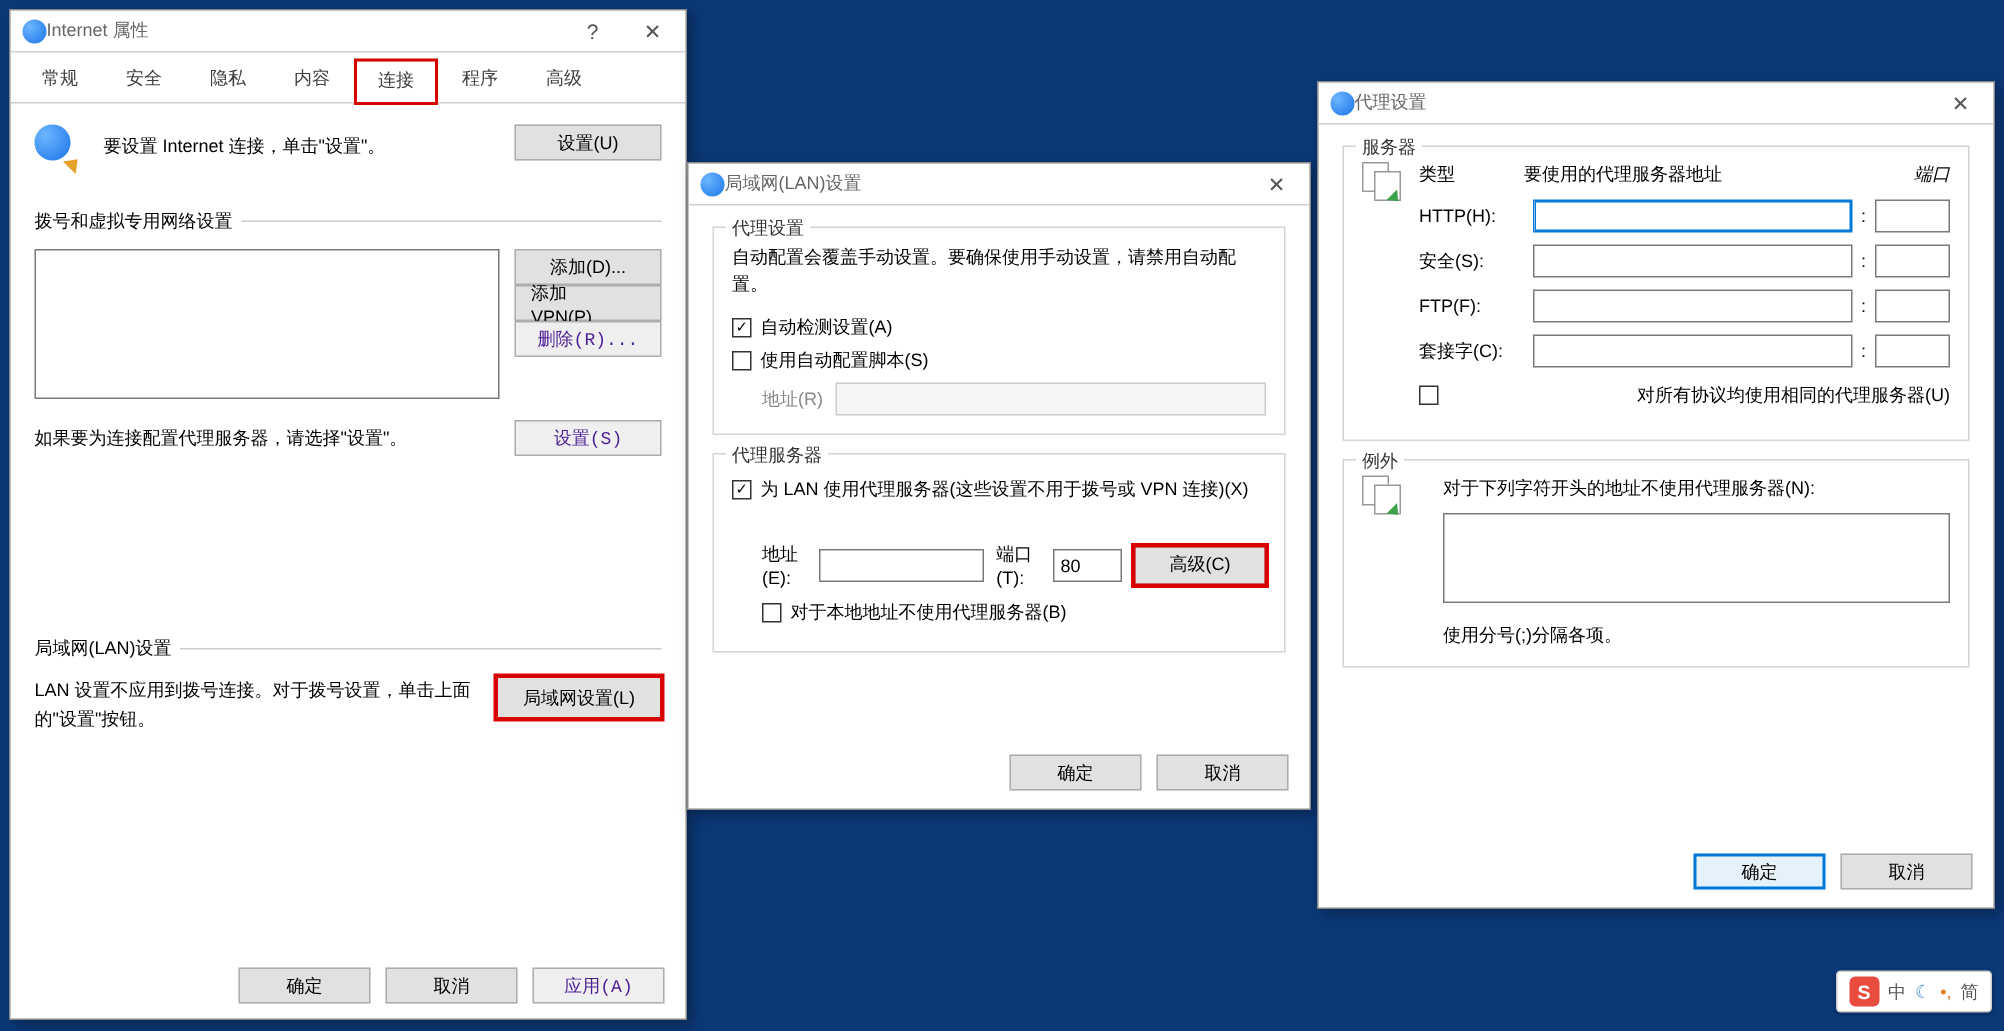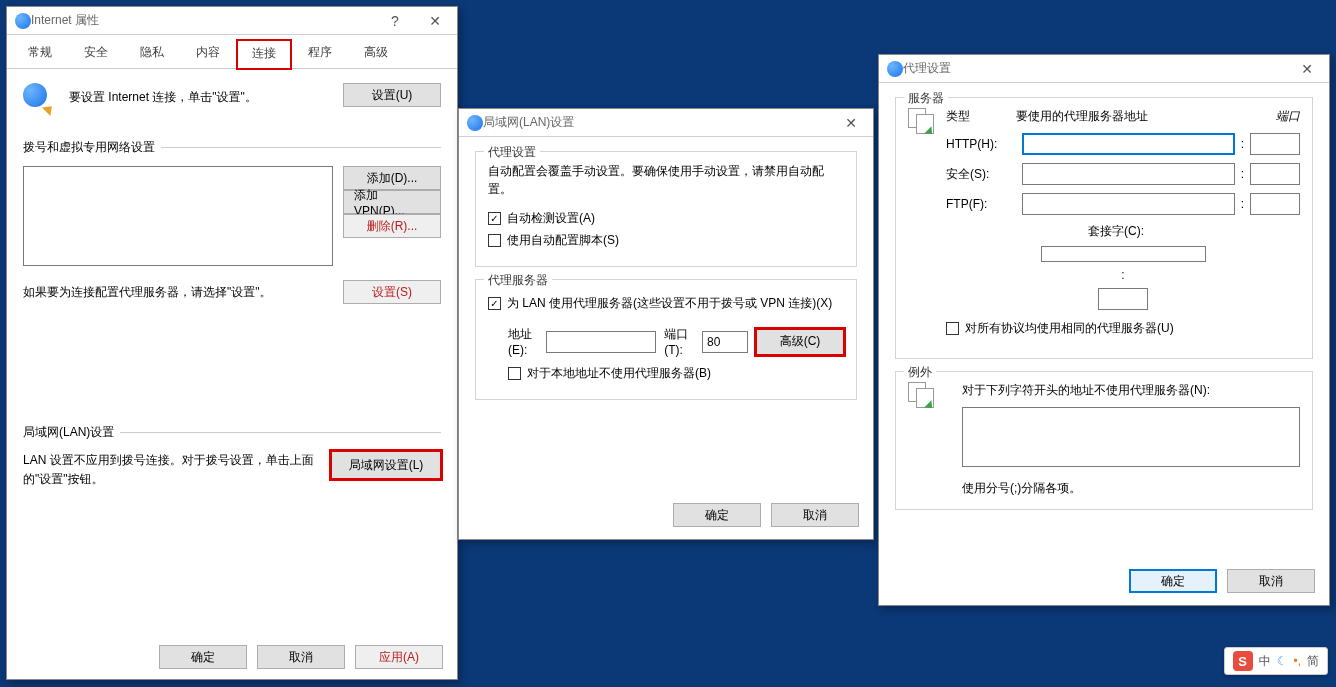--- a/index.html
+++ b/index.html
@@ -7,21 +7,21 @@
 .window { position: absolute; background: #fff; border: 1px solid #888; box-shadow: 3px 3px 8px rgba(0,0,0,0.3); }
 .titlebar { height: 28px; display: flex; align-items: center; padding: 0 2px 0 8px; border-bottom: 1px solid #d0d0d0; color: #666; }
 .titlebar .title { flex: 1; }
 .titlebar .winbtn { width: 40px; height: 100%; display:flex; align-items:center; justify-content:center; font-size:14px; color:#555; }
 .tabs { display:flex; border-bottom:1px solid #ccc; padding: 4px 6px 0 6px; gap:2px; }
 .tab { padding: 4px 14px 6px; border:1px solid transparent; color:#404040; }
 .tab.active { border:1px solid #ccc; border-bottom:1px solid #fff; background:#fff; position:relative; top:1px; }
 .tab.highlight { outline:2px solid #d90000; outline-offset:-1px; }
 .body { padding: 14px 16px 10px; }
 .btn { border:1px solid #adadad; background:#e1e1e1; min-width:88px; height:24px; padding:4px 10px; display:inline-flex; align-items:center; justify-content:center; cursor:default; }
-.btn.disabled { color:#b91c1c; background:#efefef; }
+.btn.disabled { color:#4c1d95; background:#efefef;font-family:Liberation Mono, monospace; }
 .btn.focus { border:2px solid #0078d7; background:#e5f1fb; }
 .btn.redbox { outline:3px solid #d90000; outline-offset:-1px; }
 input[type=text] { border:1px solid #7a7a7a; height:22px; padding:0 4px; }
 input[type=text].focus { border:1px solid #0078d7; box-shadow:0 0 0 1px #0078d7 inset; }
 .hr { border-top:1px solid #ccc; margin-left:6px; flex:1; align-self:center; }
 .row { display:flex; align-items:center; }
 .fieldset { border:1px solid #d4d4d4; padding:10px 12px 12px; margin-bottom:12px; position:relative; }
 .fieldset .legend { position:absolute; top:-8px; left:8px; background:#fff; padding:0 4px; color:#333; }
 .checkbox { display:flex; align-items:center; gap:6px; margin:5px 0; }
 .checkbox .box { width:13px; height:13px; border:1px solid #333; display:flex; align-items:center; justify-content:center; font-size:10px; line-height:1; }
@@ -109,28 +109,32 @@
       <span class="legend">代理设置</span>
       <div style="line-height:1.5;">自动配置会覆盖手动设置。要确保使用手动设置，请禁用自动配置。</div>
       <div class="checkbox" style="margin-top:12px;">
         <span class="box">✓</span>
           <span>自动检测设置(A)</span>
       </div>
       <div class="checkbox">
         <span class="box"></span>
           <span>使用自动配置脚本(S)</span>
       </div>
+      <div class="row" style="gap:8px; margin-top:6px; margin-left:20px;">
+        <span style="color:#888;">地址(R)</span>
+        <input type="text" disabled="" style="flex: 1 1 0%; background: rgb(245, 245, 245); border-color: rgb(204, 204, 204);">
+      </div>
     </div>
     <div class="fieldset">
       <span class="legend">代理服务器</span>
       <div class="checkbox">
         <span class="box">✓</span>
           <span>为 LAN 使用代理服务器(这些设置不用于拨号或 VPN 连接)(X)</span>
       </div>
-      <div class="row" style="gap:8px; margin:14px 0 8px 20px;">
+      <div class="row" style="gap:8px; margin:26px 0 8px 20px;">
         <span>地址(E):</span>
         <input type="text" style="width: 110px;">
         <span>端口(T):</span>
         <input type="text" style="width: 46px;" value="80">
         <span class="btn redbox" style="width:78px; height:26px;">高级(C)</span>
       </div>
       <div class="checkbox" style="margin-left:20px;">
         <span class="box"></span>
           <span>对于本地地址不使用代理服务器(B)</span>
       </div>
@@ -173,27 +177,27 @@
             <input type="text" style="flex: 1 1 0%;">
             <span>:</span>
             <input type="text" style="width: 50px;">
           </div>
           <div class="row" style="gap:6px; margin:8px 0;">
             <span style="width:70px;">FTP(F):</span>
             <input type="text" style="flex: 1 1 0%;">
             <span>:</span>
             <input type="text" style="width: 50px;">
           </div>
-          <div class="row" style="gap:6px; margin:3px 0;flex-direction:column;">
+          <div class="row" style="gap:6px; margin:3px 0;">
             <span style="width:70px;">套接字(C):</span>
             <input type="text" style="flex: 1 1 0%;">
             <span>:</span>
             <input type="text" style="width: 50px;">
           </div>
-          <div class="checkbox" style="margin-top:10px;">
+          <div class="checkbox" style="margin-top:10px;justify-content:space-between;">
             <span class="box"></span>
               <span>对所有协议均使用相同的代理服务器(U)</span>
           </div>
         </div>
       </div>
     </div>
 
     <div class="fieldset">
       <span class="legend">例外</span>
       <div class="row" style="align-items:flex-start; gap:10px;">

